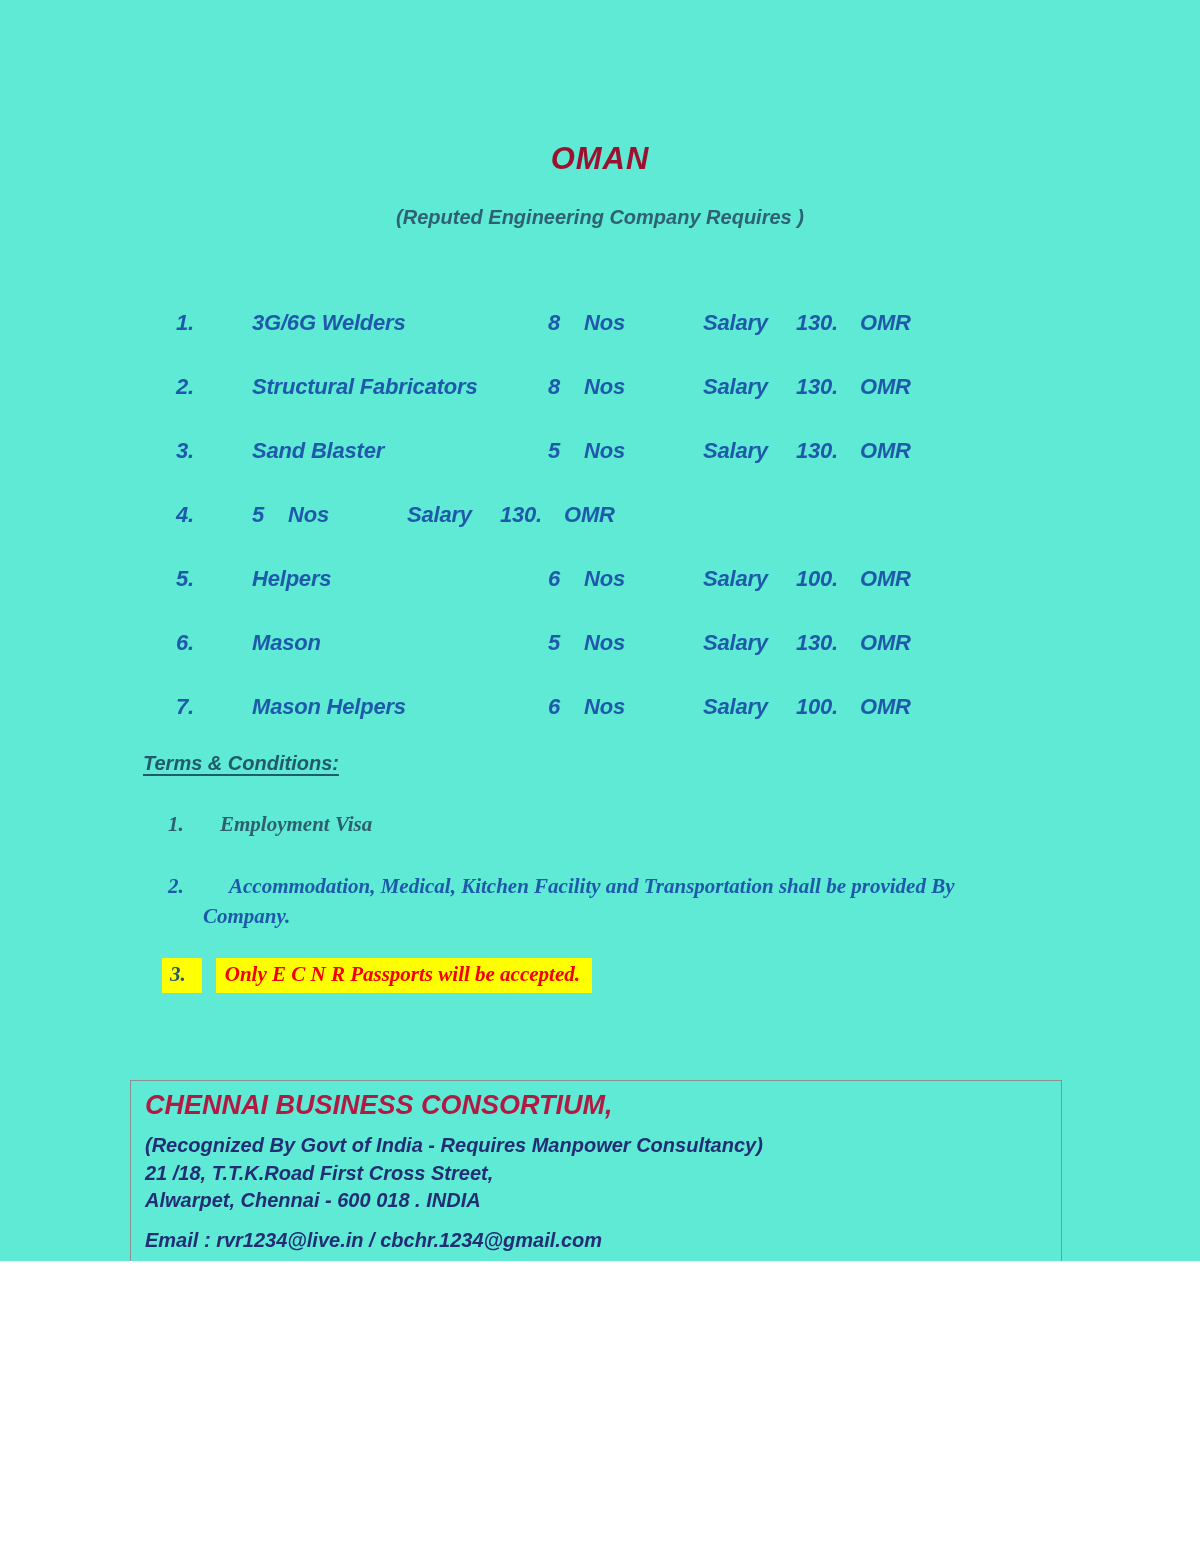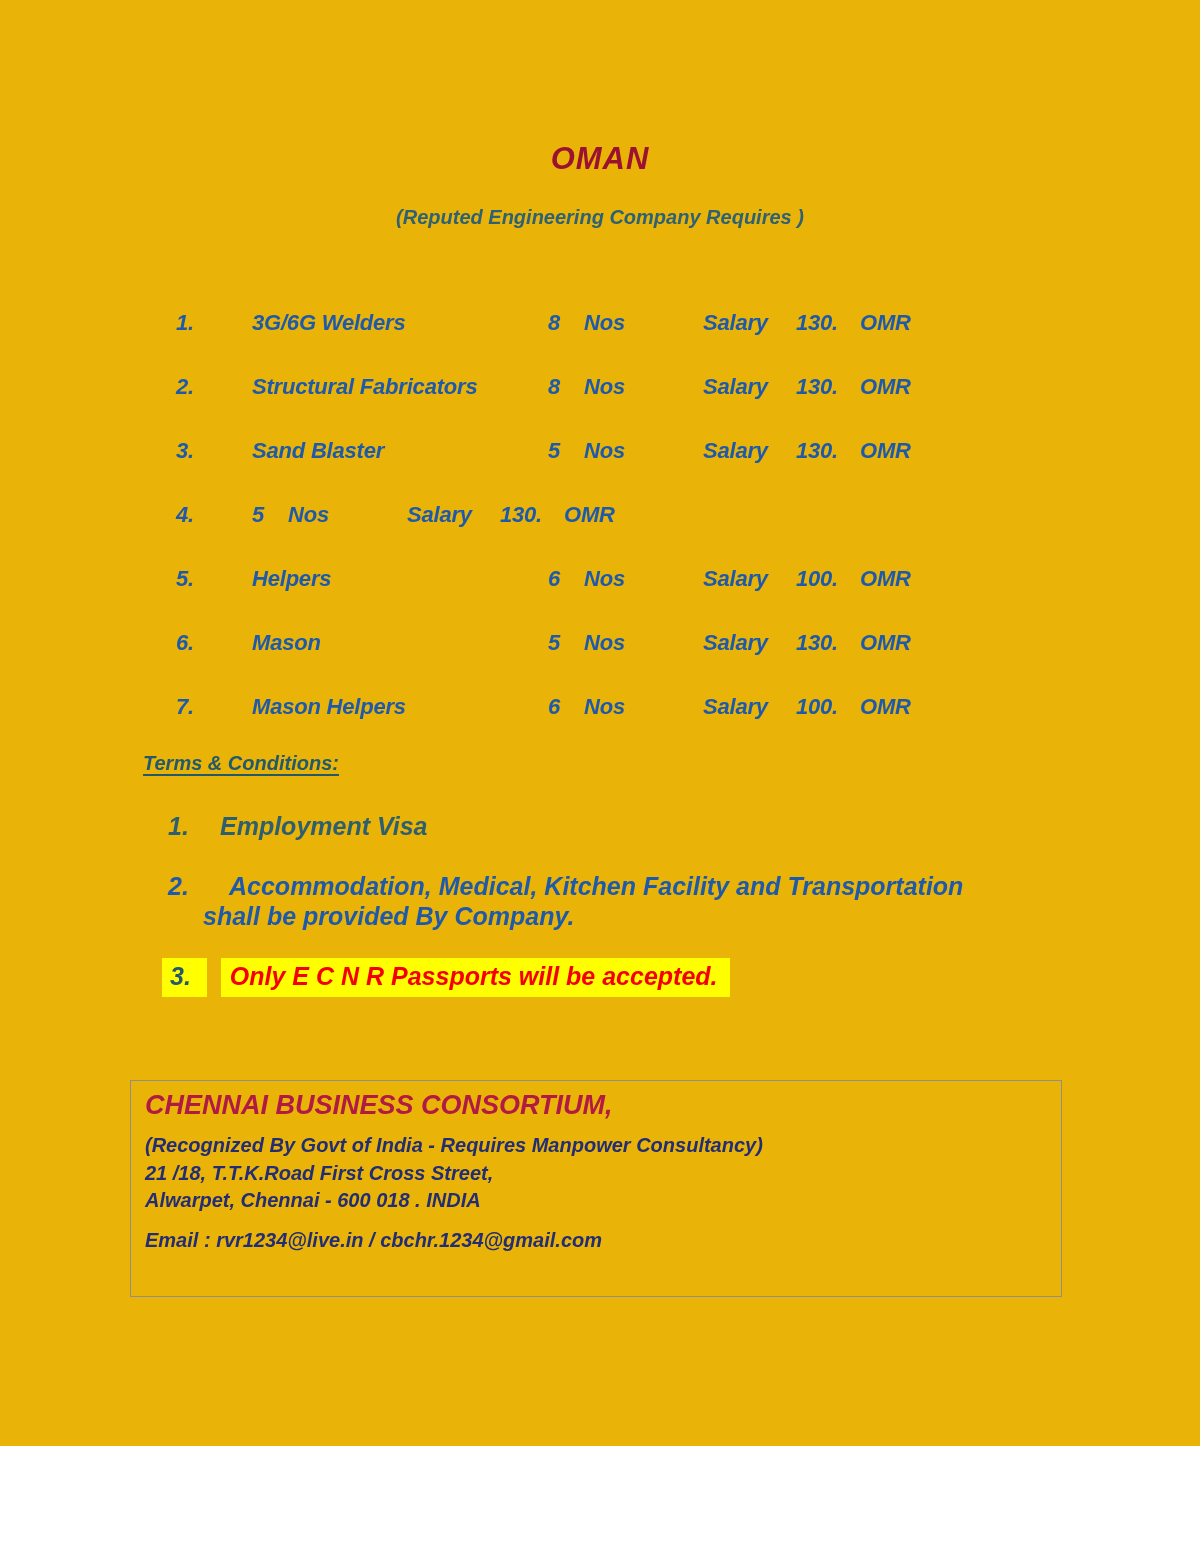--- a/index.html
+++ b/index.html
@@ -3,22 +3,22 @@
 <meta charset="utf-8">
 <style>
   html, body {
     margin: 0;
     padding: 0;
     background: #ffffff;
   }
   .page {
     position: relative;
     width: 1200px;
-    height: 1446px;
-    background: #eab308;
+    height: 1261px;
+    background: #5eead4;
     font-family: "Liberation Sans", "DejaVu Sans", sans-serif;
     font-style: italic;
     font-weight: bold;
     overflow: hidden;
   }
 
   
   .title {
     position: absolute;
     top: 141px;
@@ -65,21 +65,21 @@
   
   .terms-heading {
     position: absolute;
     top: 752px;
     left: 143px;
     font-size: 20px;
     color: #235A6B;
     text-decoration: underline;
     text-underline-offset: 4px;
   }
-  .term { font-size: 25px; }
+  .term { font-size: 21px; font-family: Liberation Serif, serif; }
   .term-1 {
     position: absolute;
     top: 812px;
     left: 168px;
     color: #2E5F6E;
   }
   .term-1 .term-num { display: inline-block; width: 52px; }
   .term-2 {
     position: absolute;
     top: 871px;

